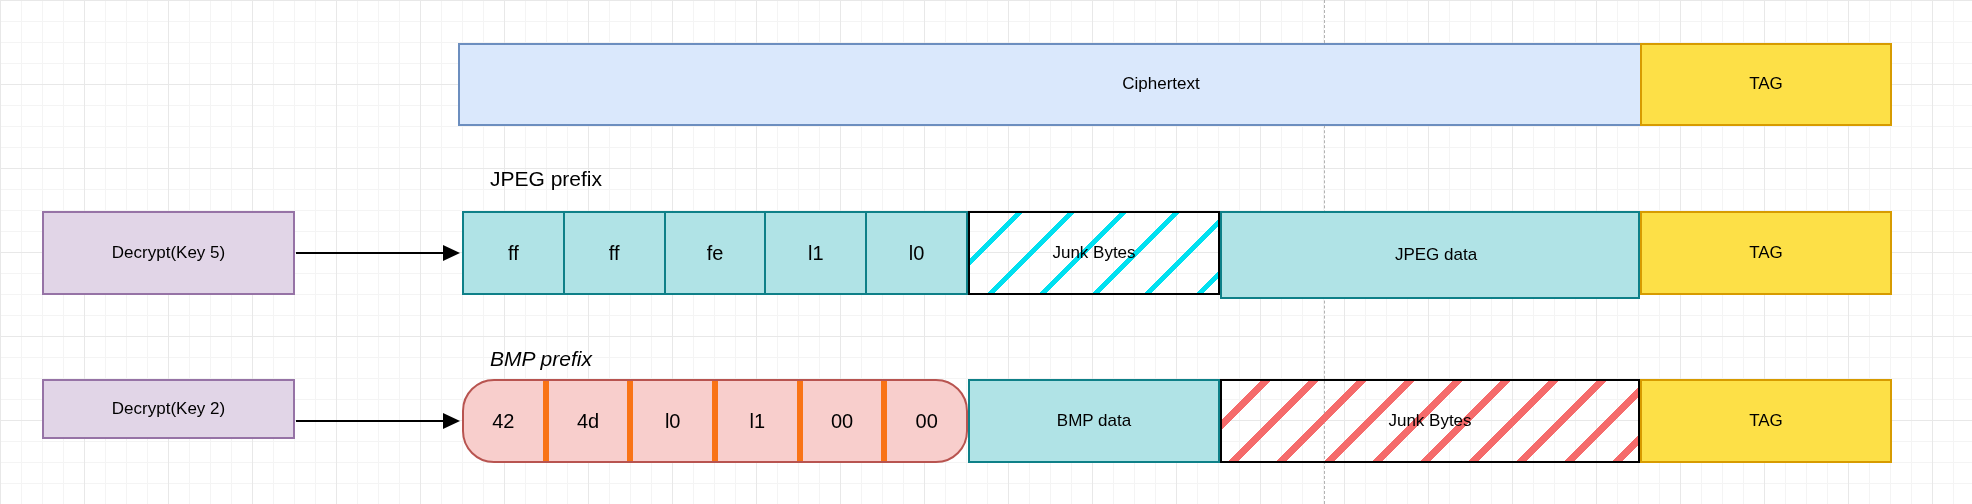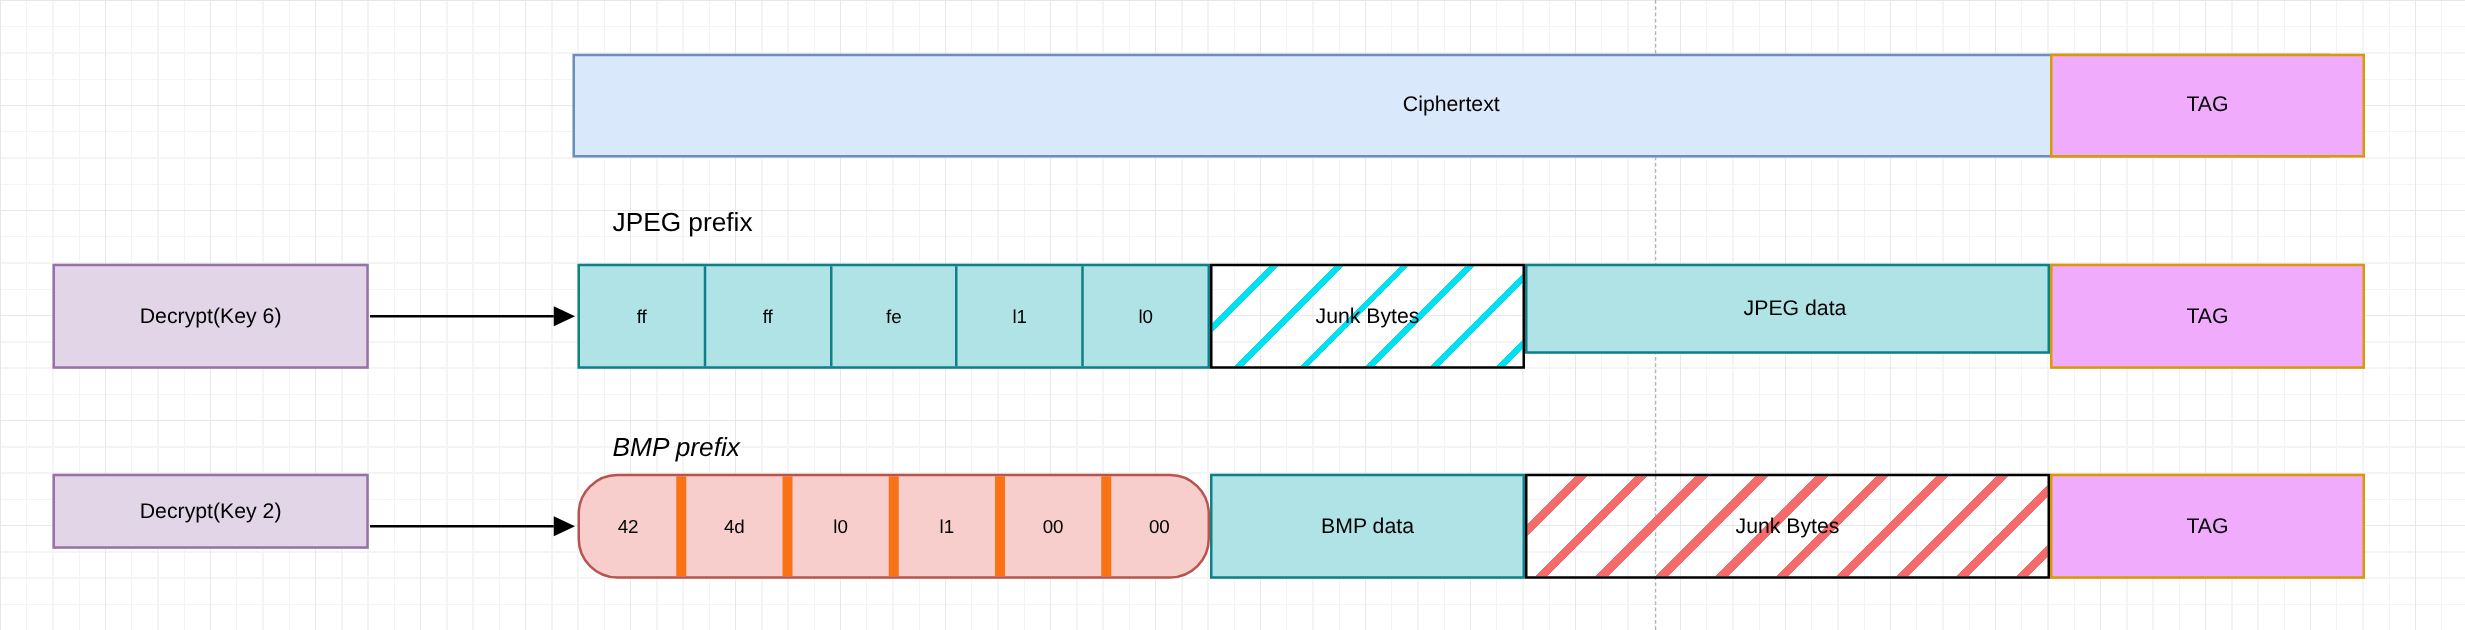--- a/index.html
+++ b/index.html
@@ -17,44 +17,44 @@
   }
   .canvas { position: absolute; inset: 0; }
   * { box-sizing: border-box; }
 
   .box {
     position: absolute;
     display: flex; align-items: center; justify-content: center;
     font-size: 17px; line-height: 1.2; text-align: center;
   }
   .blue   { background: #dae8fc; border: 2px solid #6c8ebf; }
-  .tag    { background: #f0abfc; border: 2px solid #d79b00; }
+  .tag    { background: #fde047; border: 2px solid #d79b00; }
   .purple { background: #e1d5e7; border: 2px solid #9673a6; }
   .teal   { background: #b0e3e6; border: 2px solid #0e8088; }
 
   .hatch  { border: 2px solid #000; background-color: transparent; }
   .hatch-cyan {
     background-image: repeating-linear-gradient(135deg,
       transparent 0, transparent 32px, #00e0f0 32px, #00e0f0 37px);
   }
   .hatch-red {
     background-image: repeating-linear-gradient(135deg,
       transparent 0, transparent 27px, #f56b6b 27px, #f56b6b 34px);
   }
 
   .cells { position: absolute; display: flex; align-items: stretch;
            border: 2px solid; }
   .cells.teal-cells { border-color: #0e8088; background: #b0e3e6; }
   .cells.red-cells  { border-color: #b85450; background: #f8cecc; }
   .cell {
     flex: 1 1 0; display: flex; align-items: center; justify-content: center;
-    font-size: 15px;
+    font-size: 20px;
   }
   .teal-cells .cell + .cell { border-left: 2px solid #0e8088; }
-  .red-cells  .cell + .cell { border-left: 8px solid #f97316; }
+  .red-cells  .cell + .cell { border-left: 6px solid #f97316; }
 
   .prefix-label {
     position: absolute; font-size: 21px; white-space: nowrap;
   }
 
   .arrow { position: absolute; height: 2px; background: #000; }
   .arrow .head {
     position: absolute; right: -17px; top: -7px; width: 0; height: 0;
     border-left: 17px solid #000;
     border-top: 8px solid transparent;
@@ -76,40 +76,40 @@
   <div class="box blue" style="left:458px; top:43px; width:1406px; height:83px;">
     <span>Ciphertext</span>
   </div>
   <div class="box tag" style="left:1640px; top:43px; width:252px; height:83px;">
     <span>TAG</span>
   </div>
 
   <div class="prefix-label" style="left:490px; top:167px;">JPEG prefix</div>
 
   <div class="box purple" style="left:42px; top:211px; width:253px; height:84px;">
-    <span>Decrypt(Key 6)</span>
+    <span>Decrypt(Key 5)</span>
   </div>
 
   <div class="arrow" style="left:296px; top:252px; width:147px;">
     <span class="head"></span>
   </div>
 
   <div class="cells teal-cells" style="left:462px; top:211px; width:506px; height:84px;">
     <div class="cell">ff</div>
     <div class="cell">ff</div>
     <div class="cell">fe</div>
     <div class="cell">l1</div>
     <div class="cell">l0</div>
   </div>
 
   <div class="box hatch hatch-cyan" style="left:968px; top:211px; width:252px; height:84px;">
     <span>Junk Bytes</span>
   </div>
 
-  <div class="box teal" style="left:1220px; top:211px; width:420px; height:72px;padding-left:12px;">
+  <div class="box teal" style="left:1220px; top:211px; width:420px; height:88px;padding-left:12px;">
     <span>JPEG data</span>
   </div>
 
   <div class="box tag" style="left:1640px; top:211px; width:252px; height:84px;">
     <span>TAG</span>
   </div>
 
   <div class="prefix-label" style="left:490px; top:347px;font-style:italic;">BMP prefix</div>
 
   <div class="box purple" style="left:42px; top:379px; width:253px; height:60px;">

